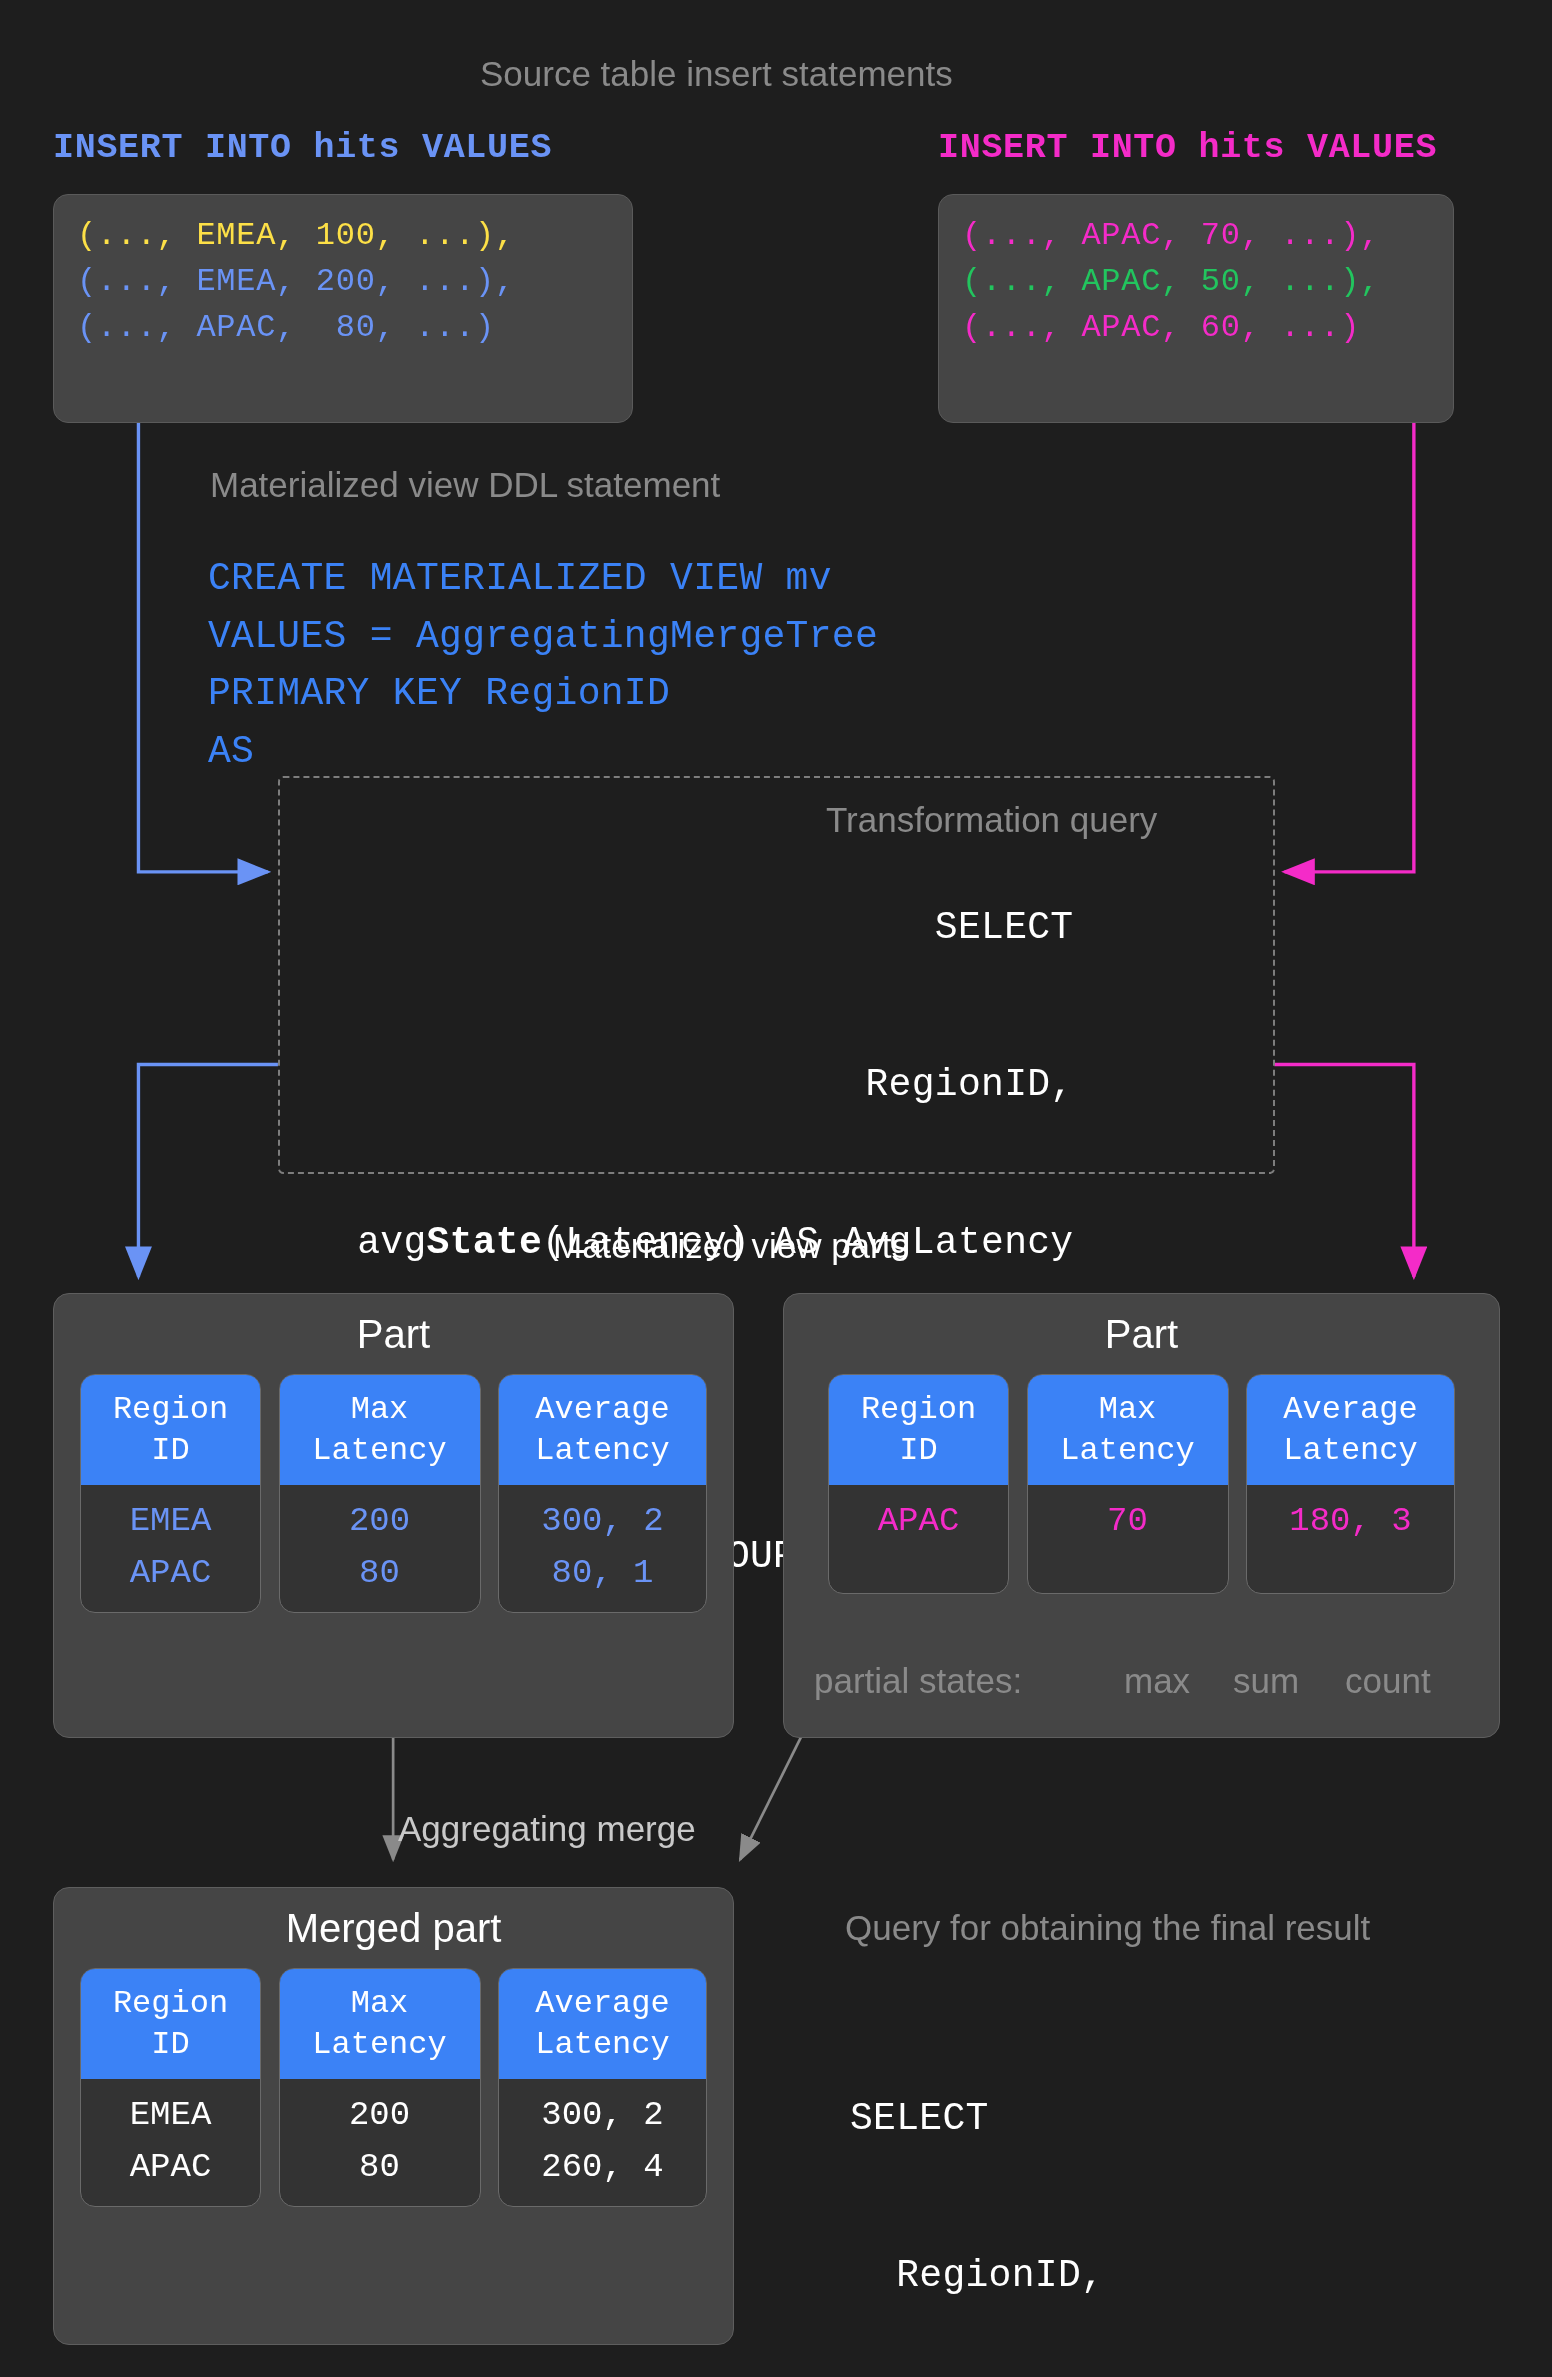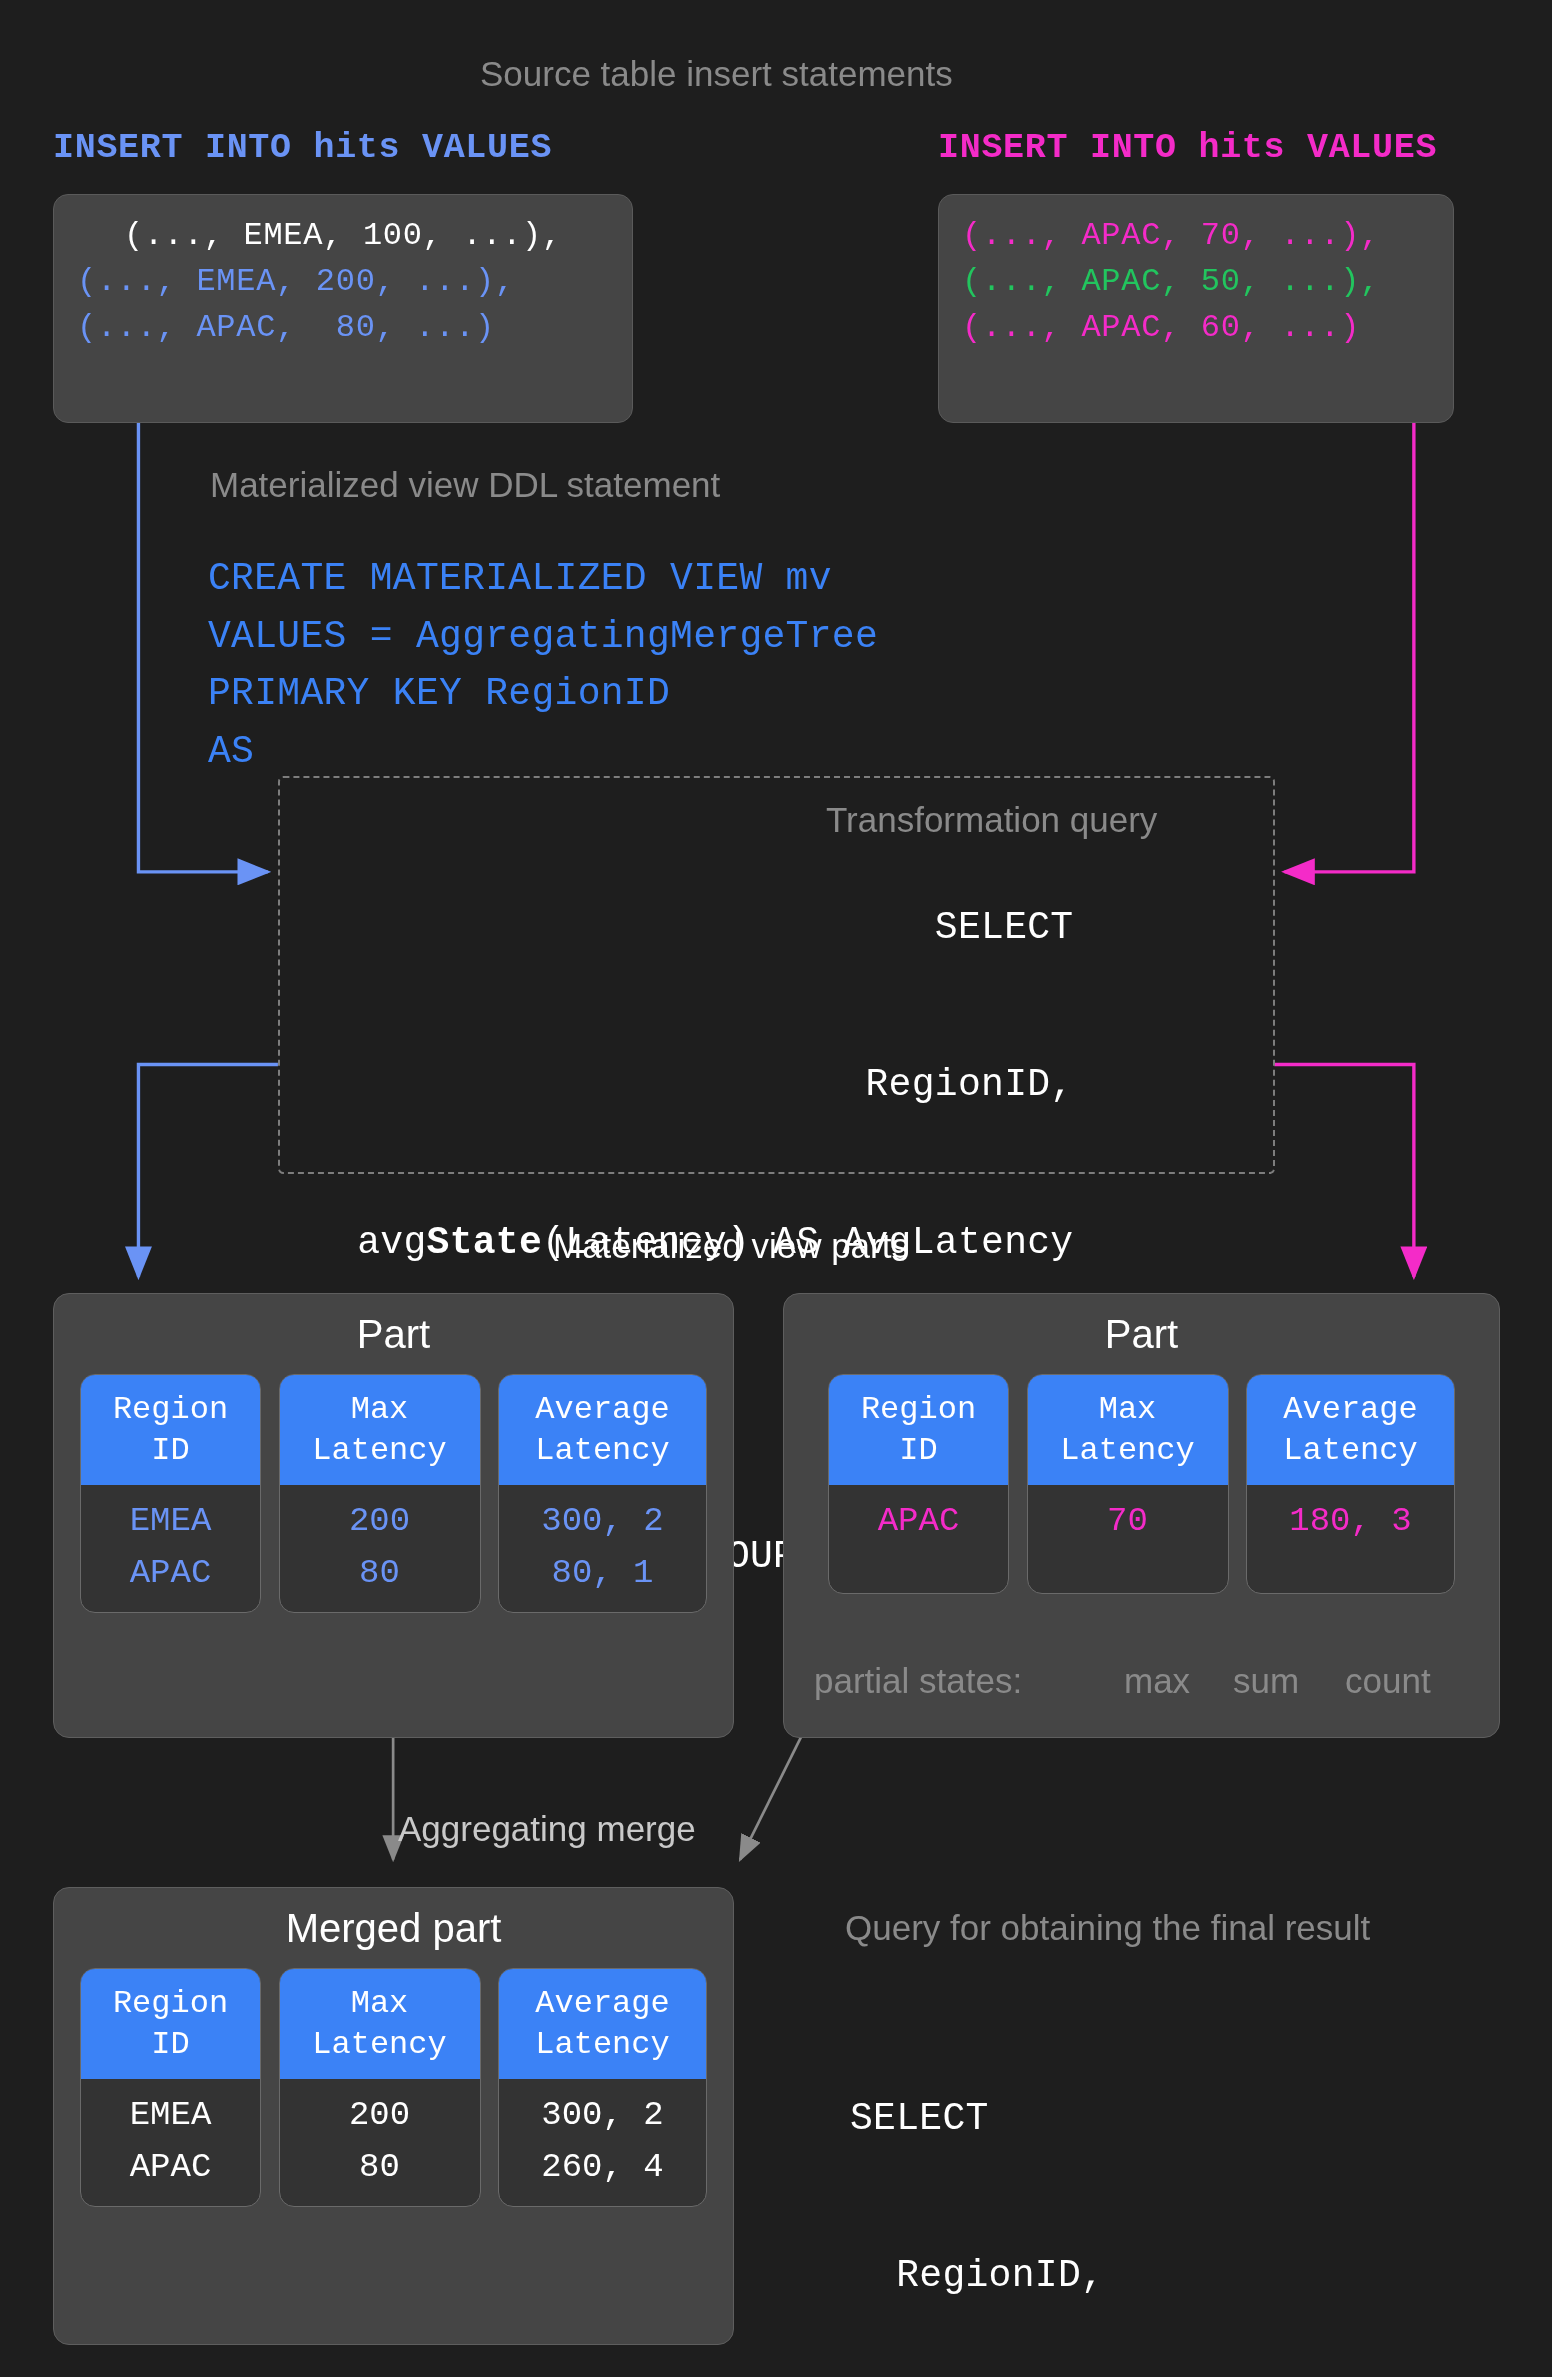--- a/index.html
+++ b/index.html
@@ -91,21 +91,21 @@
 
   <path d="M 1726,2510 L 1726,2440" fill="none" stroke="#8a8a8a" stroke-width="4" marker-end="url(#ahGrey)"></path>
   <path d="M 1888,2510 L 1930,2440" fill="none" stroke="#8a8a8a" stroke-width="4" marker-end="url(#ahGrey)"></path>
   <path d="M 2092,2510 L 2092,2440" fill="none" stroke="#8a8a8a" stroke-width="4" marker-end="url(#ahGrey)"></path>
 </svg>
 
 <div class="abs caption" style="left:480px;top:54px;">Source table insert statements</div>
 
 <div class="abs ins-hdr" style="left:53px;top:128px;color:#6a93f5;">INSERT INTO hits VALUES</div>
 <div class="abs ins-box" style="left:53px;top:194px;width:580px;height:229px;">
-  <div class="row" style="color:#ffffff;text-align:center;">(..., EMEA, 100, ...),</div>
+  <div class="row" style="color:#fde047;">(..., EMEA, 100, ...),</div>
   <div class="row" style="color:#6a93f5;">(..., EMEA, 200, ...),</div>
   <div class="row" style="color:#6a93f5;">(..., APAC,  80, ...)</div>
 </div>
 
 <div class="abs ins-hdr" style="left:938px;top:128px;color:#f42bc8;">INSERT INTO hits VALUES</div>
 <div class="abs ins-box" style="left:938px;top:194px;width:516px;height:229px;">
   <div class="row" style="color:#f42bc8;">(..., APAC, 70, ...),</div>
   <div class="row" style="color:#22c55e;">(..., APAC, 50, ...),</div>
   <div class="row" style="color:#f42bc8;">(..., APAC, 60, ...)</div>
 </div>

